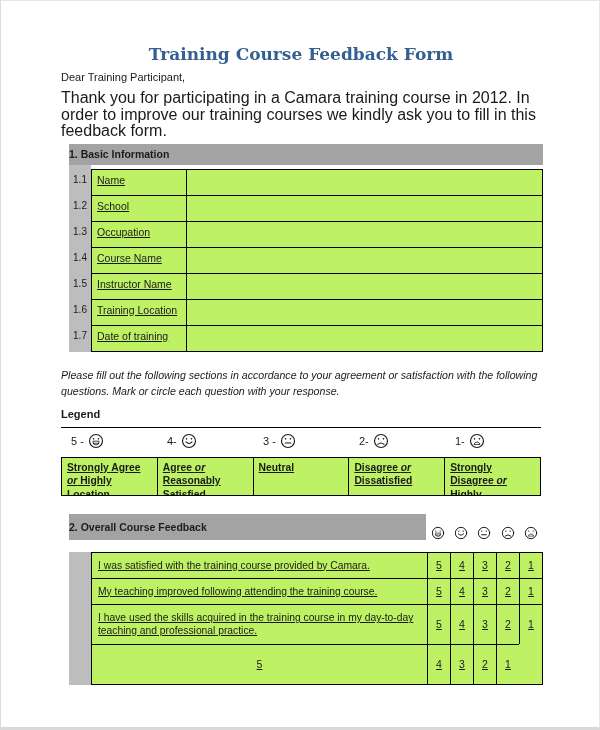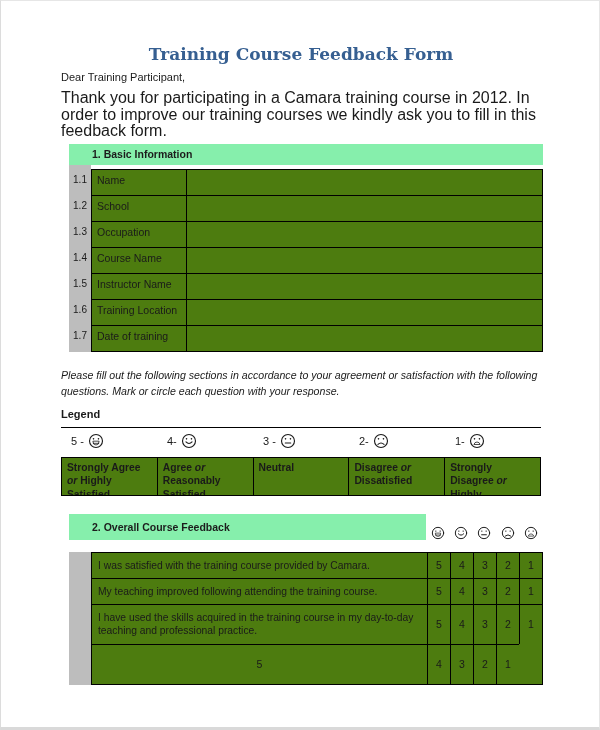--- a/index.html
+++ b/index.html
@@ -15,31 +15,31 @@
     font-family:"DejaVu Serif", serif; font-size:17px; line-height:19px;
     font-weight:bold; color:#365F91; text-align:center;
   }
   .salutation { margin-top:7px; font-size:11px; line-height:13px; }
   .intro { margin-top:6px; font-size:16px; line-height:16.5px; }
 
   
   .sec { margin-left:8px; width:474px; }
   .sec1 { margin-top:4px; }
   .sec-header {
-    background:#86efac; font-weight:bold; font-size:10.5px; color:#1c1c1c;
-    height:21px; line-height:21px; padding-left:23px;
+    background:#a3a3a3; font-weight:bold; font-size:10.5px; color:#1c1c1c;
+    height:21px; line-height:21px; 
   }
   .sec-body { position:relative; padding-left:22px; }
   .sec1 .sec-body { padding-top:4px; }
   .gutter-bg { position:absolute; left:0; top:0; bottom:0; width:22px; background:#bdbdbd; }
   .nums { position:absolute; left:0; width:22px; }
   .sec1 .nums { top:4px; }
   .num { height:26px; font-size:10px; text-align:center; padding-top:5px; }
 
-  .grid { display:grid; border-right:1.6px solid #000; border-bottom:1.6px solid #000; background:#4d7c0f; }
+  .grid { display:grid; border-right:1.6px solid #000; border-bottom:1.6px solid #000; background:#bef264;text-decoration:underline; }
   .grid > div { border-left:1.6px solid #000; border-top:1.6px solid #000; overflow:hidden; }
 
   .t1 { grid-template-columns:95px 1fr; }
   .t1 > div { height:26px; }
   .t1 .label { font-size:10.5px; padding:4px 0 0 5px; }
 
   
   .instructions { margin-top:15px; font-size:10.6px; line-height:16px; font-style:italic; }
   .legend-label { margin-top:9px; font-size:11px; font-weight:bold; line-height:13px; }
 
@@ -160,21 +160,21 @@
         <svg class="face" viewBox="0 0 20 20">
             <circle class="fo" cx="10" cy="10" r="8.1"></circle>
             <circle class="ff" cx="6.9" cy="7.3" r="1"></circle>
             <circle class="ff" cx="13.1" cy="7.3" r="1"></circle>
             <path class="fo thin" d="M6.3 13.9 A3.8 3.4 0 0 1 13.7 13.9 Z"></path>
           </svg>
       </div>
     </div>
 
     <div class="grid legend-table">
-      <div><span>Strongly Agree </span><span class="conj">or</span><span> Highly Satisfied</span></div>
+      <div><span>Strongly Agree </span><span class="conj">or</span><span> Highly Location</span></div>
       <div><span>Agree </span><span class="conj">or</span><span> Reasonably Satisfied</span></div>
       <div><span>Neutral</span><span class="conj"></span><span></span></div>
       <div><span>Disagree </span><span class="conj">or</span><span> Dissatisfied</span></div>
       <div><span>Strongly Disagree </span><span class="conj">or</span><span> Highly Dissatisfied</span></div>
     </div>
 
     <section class="sec sec2">
       <div class="sec2-header">
         <div class="sec-header s2bar">2. Overall Course Feedback</div>
         <div class="s2icons">

